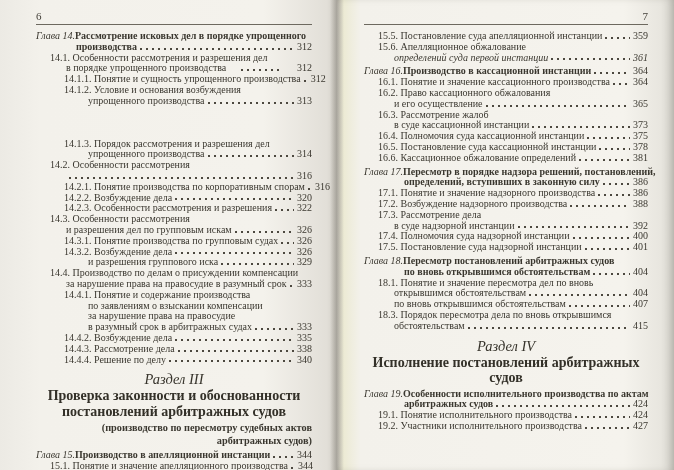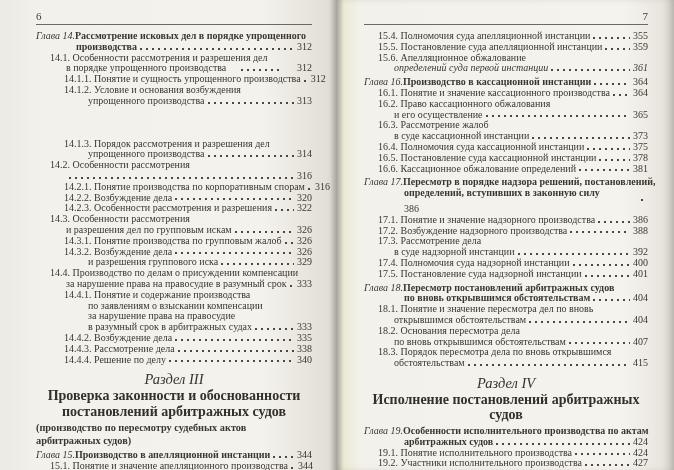--- a/index.html
+++ b/index.html
@@ -50,21 +50,21 @@
   }
   .pg{font-weight:normal;flex:0 0 auto;}
   .section{
     text-align:center;font-style:italic;font-size:14.5px;line-height:17px;margin-top:6px;
     color:#36332b;
   }
   .section-title{
     text-align:center;font-weight:bold;font-size:14px;line-height:15.5px;color:#333028;
   }
   .section-note{
-    text-align:left;font-weight:bold;font-size:10.3px;line-height:13px;margin-top:2px;
+    text-align:right;font-weight:bold;font-size:10.3px;line-height:13px;margin-top:2px;
   }
 </style>
 </head>
 <body>
 
 <div class="spread">
 
   <div class="page left">
     <div class="inner">
       <div class="pagehead al-left">6</div>
@@ -153,21 +153,21 @@
               <span>14.3. Особенности рассмотрения</span>
             </div>
             <div class="line" style="padding-left: 30px; align-items: flex-end;">
               <span>и разрешения дел по групповым искам</span>
               <span class="leader"></span>
               <span class="pg">326</span>
             </div>
           </div>
           <div class="entry item">
             <div class="line" style="padding-left: 28px;">
-              <span>14.3.1. Понятие производства по групповым жалоб</span>
+              <span>14.3.1. Понятие производства по групповым судах</span>
               <span class="leader"></span>
               <span class="pg">326</span>
             </div>
           </div>
           <div class="entry item">
             <div class="line" style="padding-left: 28px;">
               <span>14.3.2. Возбуждение дела</span>
               <span class="leader"></span>
               <span class="pg">326</span>
             </div>
@@ -261,27 +261,20 @@
     </div>
   </div>
 
   <div class="page right">
     <div class="inner">
       <div class="pagehead al-right">7</div>
       <div class="rule"></div>
       <div class="toc">
           <div class="entry item">
             <div class="line" style="padding-left: 14px;">
-              <span>15.4. Полномочия суда апелляционной инстанции</span>
-              <span class="leader"></span>
-              <span class="pg">355</span>
-            </div>
-          </div>
-          <div class="entry item">
-            <div class="line" style="padding-left: 14px;">
               <span>15.5. Постановление суда апелляционной инстанции</span>
               <span class="leader"></span>
               <span class="pg">359</span>
             </div>
           </div>
           <div class="entry item">
             <div class="line" style="padding-left: 14px;">
               <span>15.6. Апелляционное обжалование</span>
             </div>
             <div class="line" style="padding-left: 30px; font-style: italic;">
@@ -344,21 +337,21 @@
               <span>16.6. Кассационное обжалование определений</span>
               <span class="leader"></span>
               <span class="pg">381</span>
             </div>
           </div>
           <div class="entry chapter">
             <div class="line" style="padding-left: 0px;">
               <span class="lbl">Глава 17. </span>
               <span class="b">Пересмотр в порядке надзора решений, постановлений,</span>
             </div>
-            <div class="line" style="padding-left: 40px; flex-direction: column;">
+            <div class="line" style="padding-left: 40px;">
               <span class="b">определений, вступивших в законную силу</span>
               <span class="leader"></span>
               <span class="pg">386</span>
             </div>
           </div>
           <div class="entry item">
             <div class="line" style="padding-left: 14px;">
               <span>17.1. Понятие и значение надзорного производства</span>
               <span class="leader"></span>
               <span class="pg">386</span>
@@ -410,23 +403,20 @@
             <div class="line" style="padding-left: 14px;">
               <span>18.1. Понятие и значение пересмотра дел по вновь</span>
             </div>
             <div class="line" style="padding-left: 30px;">
               <span>открывшимся обстоятельствам</span>
               <span class="leader"></span>
               <span class="pg">404</span>
             </div>
           </div>
           <div class="entry item">
-            <div class="line" style="padding-left: 14px;">
-              <span>18.2. Основания пересмотра дела</span>
-            </div>
             <div class="line" style="padding-left: 30px;">
               <span>по вновь открывшимся обстоятельствам</span>
               <span class="leader"></span>
               <span class="pg">407</span>
             </div>
           </div>
           <div class="entry item">
             <div class="line" style="padding-left: 14px;">
               <span>18.3. Порядок пересмотра дела по вновь открывшимся</span>
             </div>

